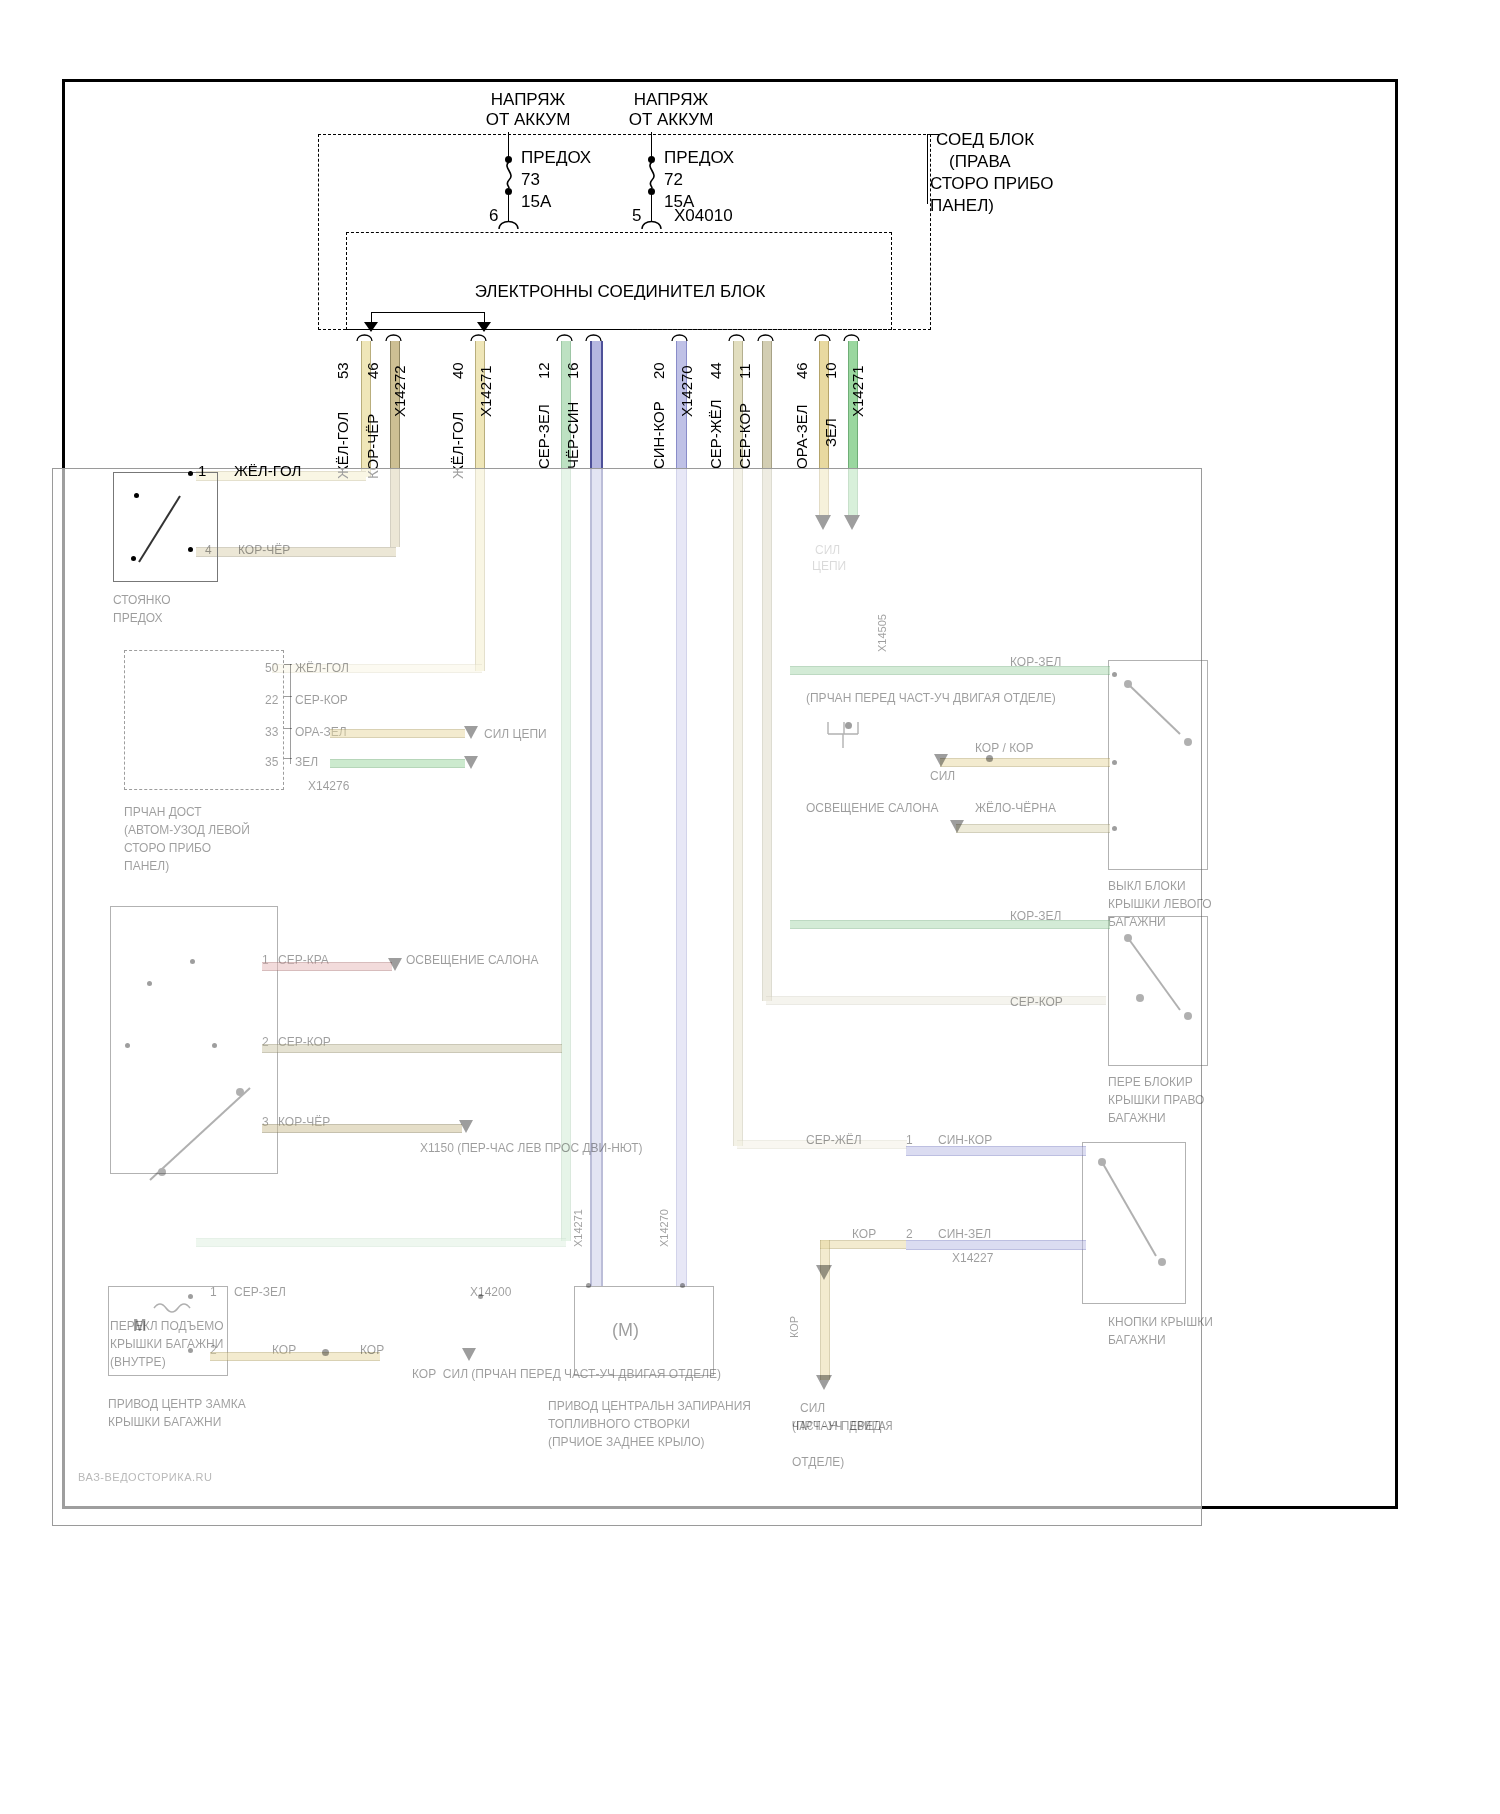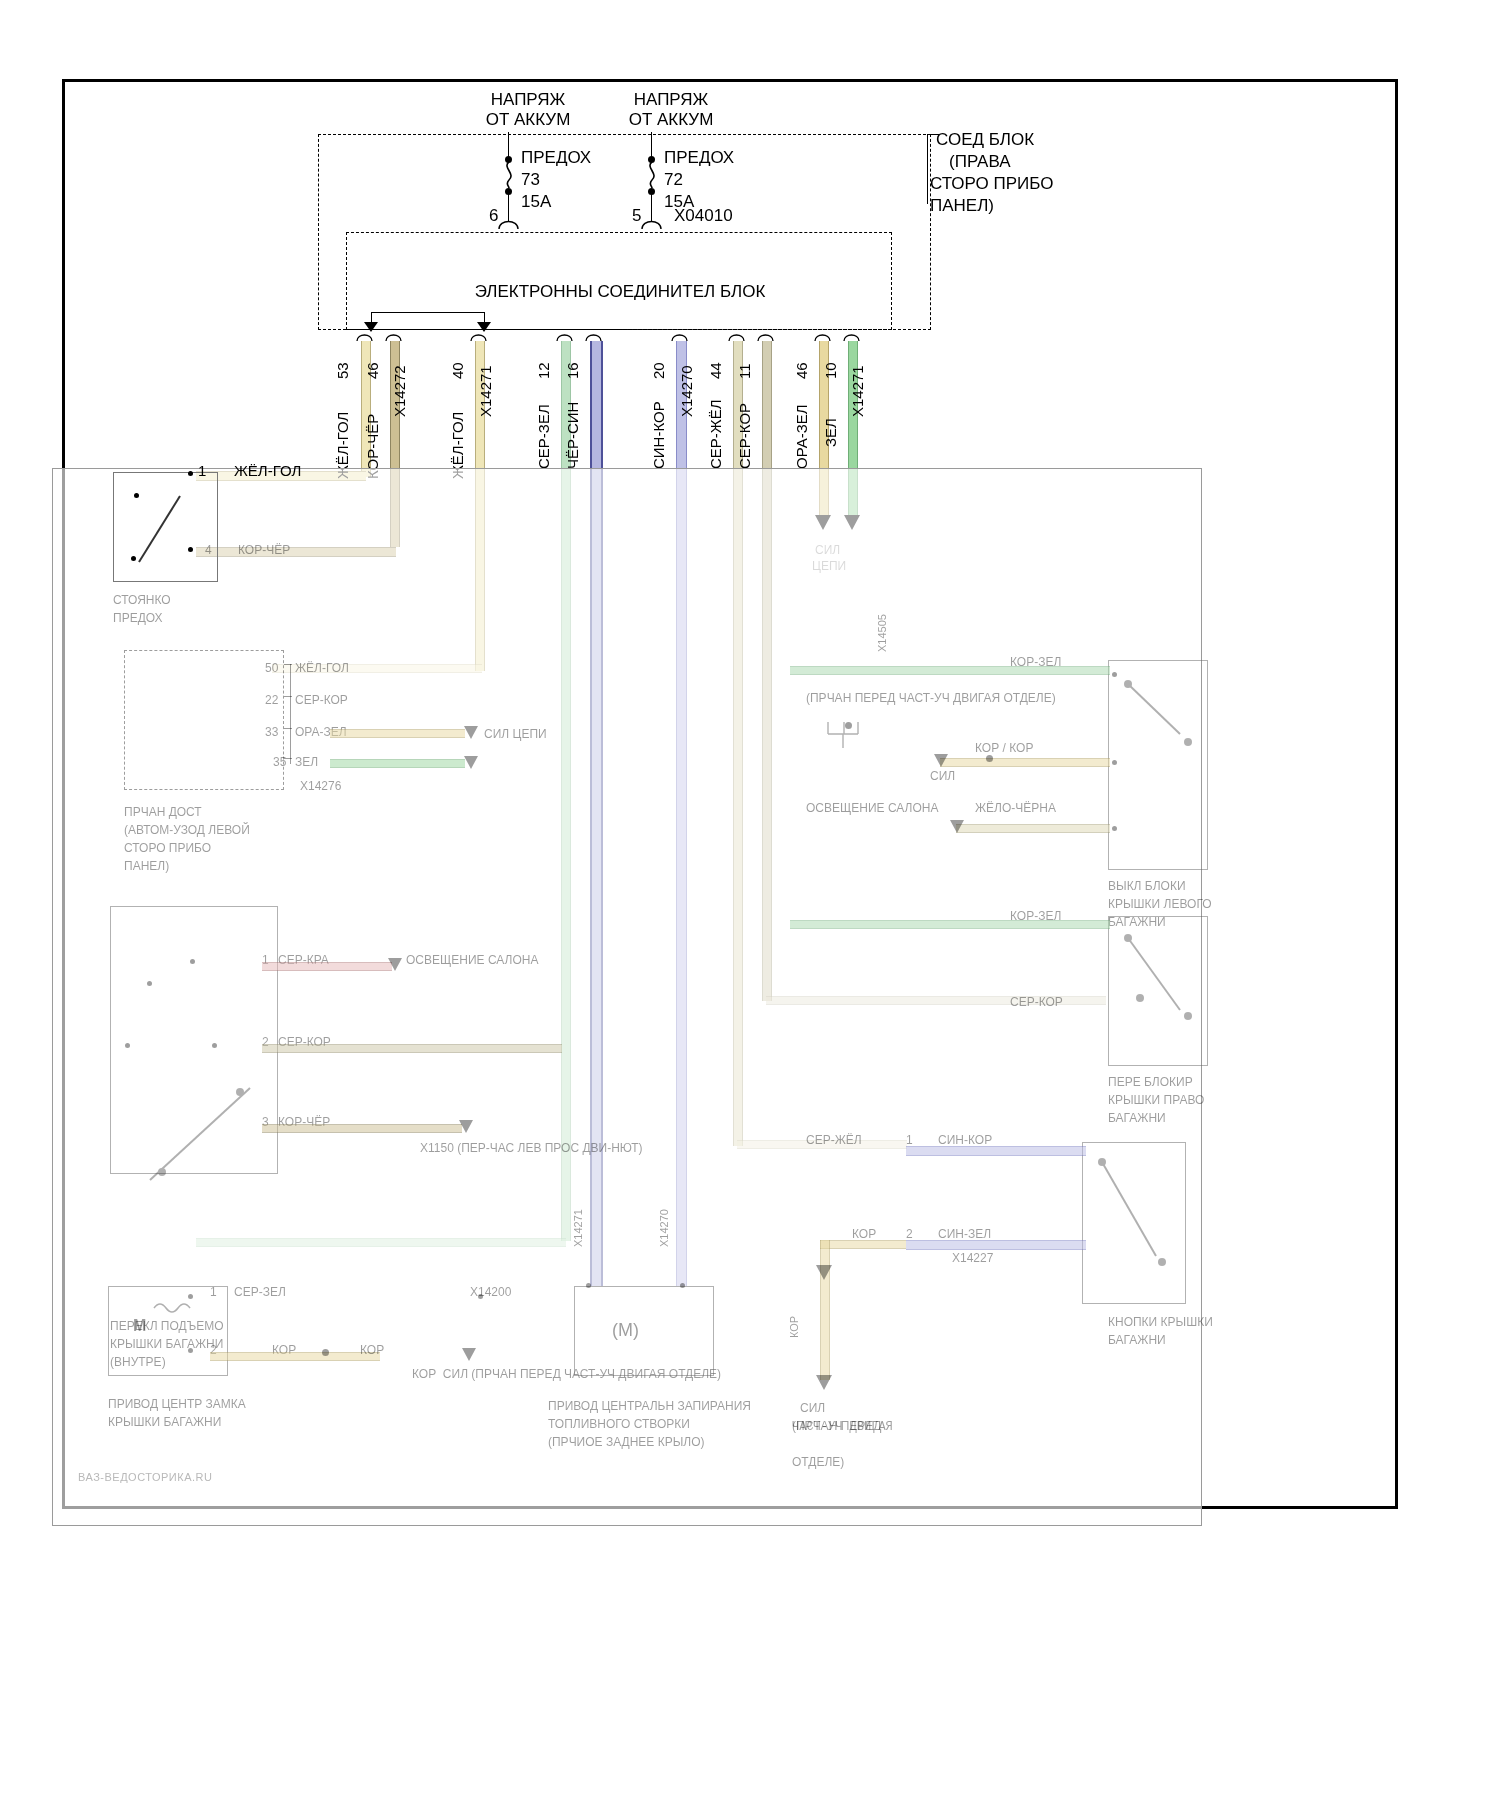--- a/index.html
+++ b/index.html
@@ -223,23 +223,23 @@
   <div class="t vsm faded" style="left:113px;top:590px;">СТОЯНКО</div>
   <div class="t vsm faded" style="left:113px;top:608px;">ПРЕДОХ</div>
 
   <div class="dashbox faded" style="left:124px;top:650px;width:160px;height:140px;"></div>
   <div class="t vsm faded" style="left:265px;top:658px;">50</div>
   <div class="t vsm faded" style="left:295px;top:658px;">ЖЁЛ-ГОЛ</div>
   <div class="t vsm faded" style="left:265px;top:690px;">22</div>
   <div class="t vsm faded" style="left:295px;top:690px;">СЕР-КОР</div>
   <div class="t vsm faded" style="left:265px;top:722px;">33</div>
   <div class="t vsm faded" style="left:295px;top:722px;">ОРА-ЗЕЛ</div>
-  <div class="t vsm faded" style="left:273px;top:752px;">35</div>
+  <div class="t vsm faded" style="left:265px;top:752px;">35</div>
   <div class="t vsm faded" style="left:295px;top:752px;">ЗЕЛ</div>
-  <div class="t vsm faded" style="left:300px;top:776px;">X14276</div>
+  <div class="t vsm faded" style="left:308px;top:776px;">X14276</div>
 
   <div class="v faded" style="left:290px;top:664px;height:100px;"></div>
   <div class="h faded" style="left:284px;top:664px;width:8px;"></div>
   <div class="h faded" style="left:284px;top:696px;width:8px;"></div>
   <div class="h faded" style="left:284px;top:728px;width:8px;"></div>
   <div class="h faded" style="left:284px;top:758px;width:8px;"></div>
 
   <div class="w faded2" style="left:330px;top:729px;width:135px;height:7px;background:#e8d9a0;border-top:1px solid #b5a46a;border-bottom:1px solid #b5a46a;"></div>
   <div class="w faded2" style="left:330px;top:759px;width:135px;height:7px;background:#9ad79f;border-top:1px solid #6fae76;border-bottom:1px solid #6fae76;"></div>
   <svg style="position:absolute;left:462px;top:724px;" width="18" height="18" class="faded">

